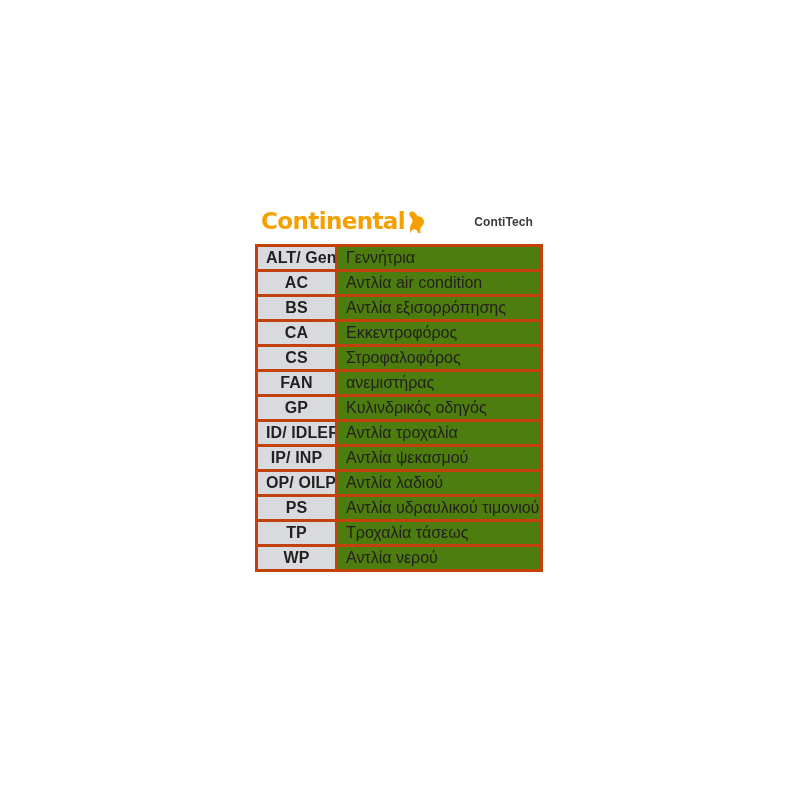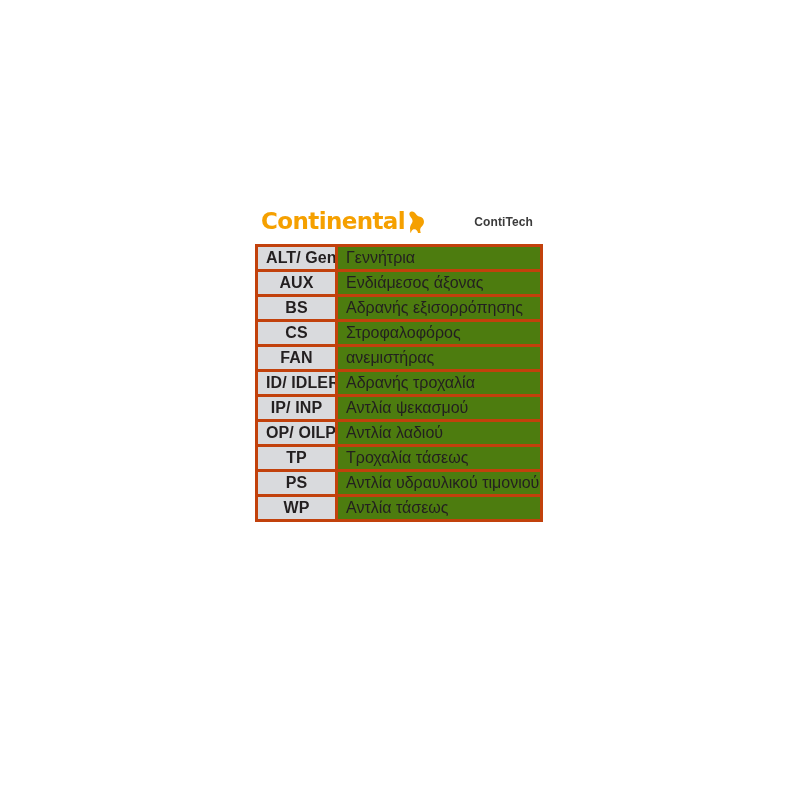--- a/index.html
+++ b/index.html
@@ -123,56 +123,64 @@
       <span class="brand-sub">ContiTech</span>
     </div>
 
     <table class="legend-table">
       <tbody>
         <tr>
           <td class="code">ALT/ Gen</td>
           <td class="desc">Γεννήτρια</td>
         </tr>
         <tr>
-          <td class="code">AUX</td>
-          <td class="desc">Ενδιάμεσος άξονας</td>
+          <td class="code">AC</td>
+          <td class="desc">Αντλία air condition</td>
         </tr>
         <tr>
           <td class="code">BS</td>
-          <td class="desc">Αδρανής εξισορρόπησης</td>
+          <td class="desc">Αντλία εξισορρόπησης</td>
+        </tr>
+        <tr>
+          <td class="code">CA</td>
+          <td class="desc">Εκκεντροφόρος</td>
         </tr>
         <tr>
           <td class="code">CS</td>
           <td class="desc">Στροφαλοφόρος</td>
         </tr>
         <tr>
           <td class="code">FAN</td>
           <td class="desc">ανεμιστήρας</td>
         </tr>
         <tr>
+          <td class="code">GP</td>
+          <td class="desc">Κυλινδρικός οδηγός</td>
+        </tr>
+        <tr>
           <td class="code">ID/ IDLER</td>
-          <td class="desc">Αδρανής τροχαλία</td>
+          <td class="desc">Αντλία τροχαλία</td>
         </tr>
         <tr>
           <td class="code">IP/ INP</td>
           <td class="desc">Αντλία ψεκασμού</td>
         </tr>
         <tr>
           <td class="code">OP/ OILP</td>
           <td class="desc">Αντλία λαδιού</td>
         </tr>
         <tr>
+          <td class="code">PS</td>
+          <td class="desc">Αντλία υδραυλικού τιμονιού</td>
+        </tr>
+        <tr>
           <td class="code">TP</td>
           <td class="desc">Τροχαλία τάσεως</td>
         </tr>
         <tr>
-          <td class="code">PS</td>
-          <td class="desc">Αντλία υδραυλικού τιμονιού</td>
-        </tr>
-        <tr>
           <td class="code">WP</td>
-          <td class="desc">Αντλία τάσεως</td>
+          <td class="desc">Αντλία νερού</td>
         </tr>
       </tbody>
     </table>
 
   </div>
 </div>
 
 </body></html>

